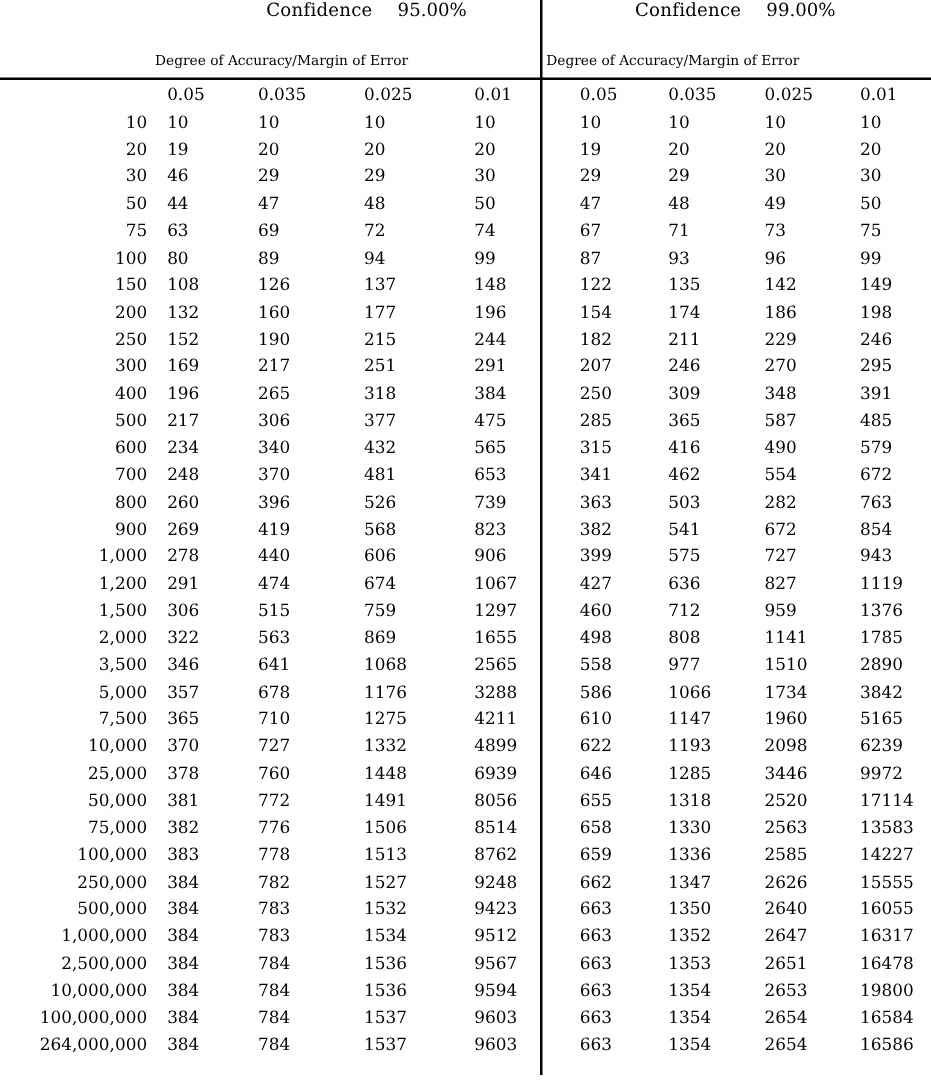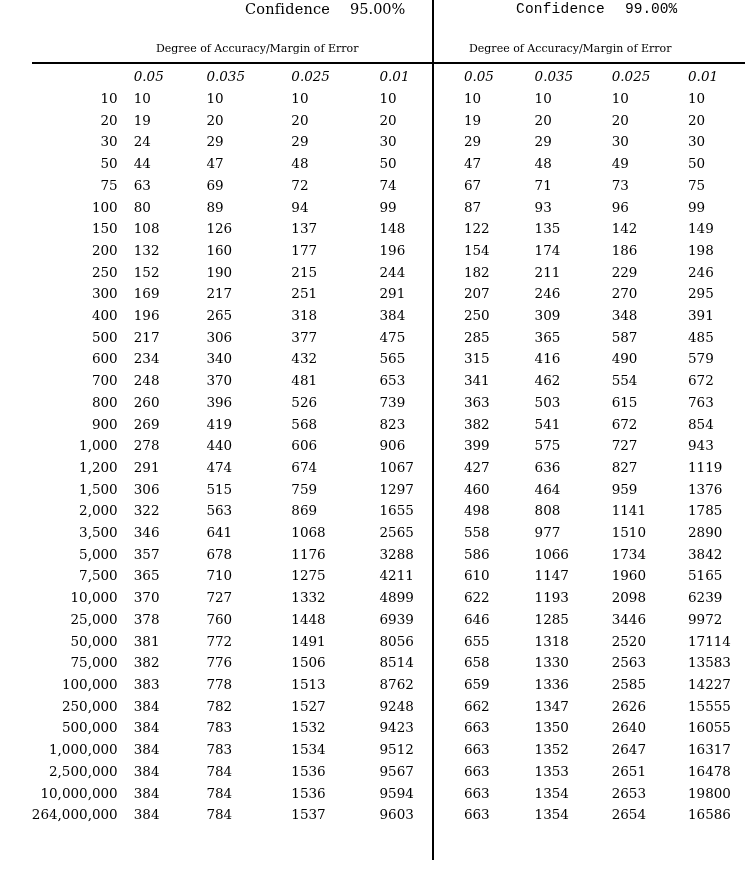--- a/index.html
+++ b/index.html
@@ -19,34 +19,33 @@
     position: relative;
     width: 745px;
     height: 869px;
     box-sizing: border-box;
   }
 
   
   .header-zone {
     position: relative;
     height: 63px;
-    margin-left: 32px;
   }
 
   .conf-line {
     position: absolute;
     top: 1px;
     font-size: 14.5px;
     white-space: nowrap;
   }
   .conf-line .conf-word { letter-spacing: 0.2px; }
   .conf-line .conf-val { margin-left: 20px; }
 
   .conf-left  { left: 213px; }
-  .conf-right { left: 484px; font-family: Liberation Mono, monospace; }
+  .conf-right { left: 508px; }
 
   .popsize {
     position: absolute;
     left: 2px;
     top: 24px;
     font-size: 14.5px;
     line-height: 18px;
   }
 
   .doa {
@@ -102,21 +101,21 @@
   .c-b    { width: 80px;  text-align: left;  padding-left: 16px !important; }
   .c-c    { width: 82px;  text-align: left;  padding-left: 20px !important; }
   .c-d    { width: 76px;  text-align: left;  padding-left: 22px !important; }
   .c-gap  { width: 12px; }
   .c-e    { width: 72px;  text-align: left;  padding-left: 16px !important; }
   .c-f    { width: 74px;  text-align: left;  padding-left: 14px !important; }
   .c-g    { width: 76px;  text-align: left;  padding-left: 16px !important; }
   .c-h    { width: 65px;  text-align: left;  padding-left: 14px !important; }
 
   thead td { font-size: 13.5px; }
-  thead tr { height: 22px; font-style: italic; }
+  thead tr { height: 22px; }
 </style>
 </head>
 <body>
 
 <div id="sheet">
 
   <div class="vrule"></div>
 
   <div class="header-zone">
 
@@ -170,21 +169,21 @@
           <td class="c-c">20</td>
           <td class="c-d">20</td>
           <td class="c-gap"></td>
           <td class="c-e">19</td>
           <td class="c-f">20</td>
           <td class="c-g">20</td>
           <td class="c-h">20</td>
         </tr>
         <tr>
           <td class="c-pop">30</td>
-          <td class="c-a">24</td>
+          <td class="c-a">46</td>
           <td class="c-b">29</td>
           <td class="c-c">29</td>
           <td class="c-d">30</td>
           <td class="c-gap"></td>
           <td class="c-e">29</td>
           <td class="c-f">29</td>
           <td class="c-g">30</td>
           <td class="c-h">30</td>
         </tr>
         <tr>
@@ -321,21 +320,21 @@
         </tr>
         <tr>
           <td class="c-pop">800</td>
           <td class="c-a">260</td>
           <td class="c-b">396</td>
           <td class="c-c">526</td>
           <td class="c-d">739</td>
           <td class="c-gap"></td>
           <td class="c-e">363</td>
           <td class="c-f">503</td>
-          <td class="c-g">615</td>
+          <td class="c-g">282</td>
           <td class="c-h">763</td>
         </tr>
         <tr>
           <td class="c-pop">900</td>
           <td class="c-a">269</td>
           <td class="c-b">419</td>
           <td class="c-c">568</td>
           <td class="c-d">823</td>
           <td class="c-gap"></td>
           <td class="c-e">382</td>
@@ -368,21 +367,21 @@
           <td class="c-h">1119</td>
         </tr>
         <tr>
           <td class="c-pop">1,500</td>
           <td class="c-a">306</td>
           <td class="c-b">515</td>
           <td class="c-c">759</td>
           <td class="c-d">1297</td>
           <td class="c-gap"></td>
           <td class="c-e">460</td>
-          <td class="c-f">464</td>
+          <td class="c-f">712</td>
           <td class="c-g">959</td>
           <td class="c-h">1376</td>
         </tr>
         <tr>
           <td class="c-pop">2,000</td>
           <td class="c-a">322</td>
           <td class="c-b">563</td>
           <td class="c-c">869</td>
           <td class="c-d">1655</td>
           <td class="c-gap"></td>
@@ -541,20 +540,32 @@
           <td class="c-b">784</td>
           <td class="c-c">1536</td>
           <td class="c-d">9594</td>
           <td class="c-gap"></td>
           <td class="c-e">663</td>
           <td class="c-f">1354</td>
           <td class="c-g">2653</td>
           <td class="c-h">19800</td>
         </tr>
         <tr>
+          <td class="c-pop">100,000,000</td>
+          <td class="c-a">384</td>
+          <td class="c-b">784</td>
+          <td class="c-c">1537</td>
+          <td class="c-d">9603</td>
+          <td class="c-gap"></td>
+          <td class="c-e">663</td>
+          <td class="c-f">1354</td>
+          <td class="c-g">2654</td>
+          <td class="c-h">16584</td>
+        </tr>
+        <tr>
           <td class="c-pop">264,000,000</td>
           <td class="c-a">384</td>
           <td class="c-b">784</td>
           <td class="c-c">1537</td>
           <td class="c-d">9603</td>
           <td class="c-gap"></td>
           <td class="c-e">663</td>
           <td class="c-f">1354</td>
           <td class="c-g">2654</td>
           <td class="c-h">16586</td>

